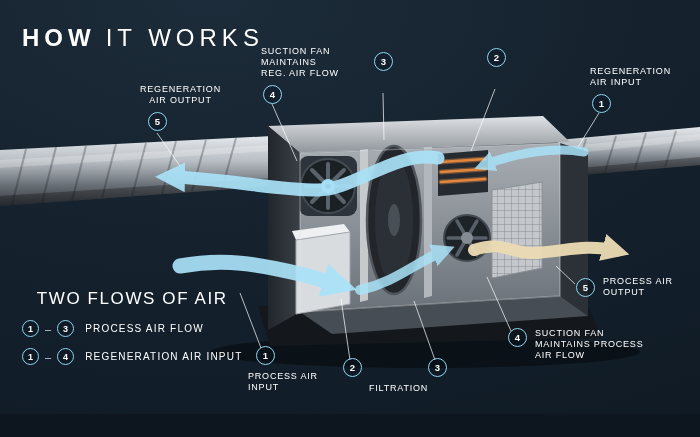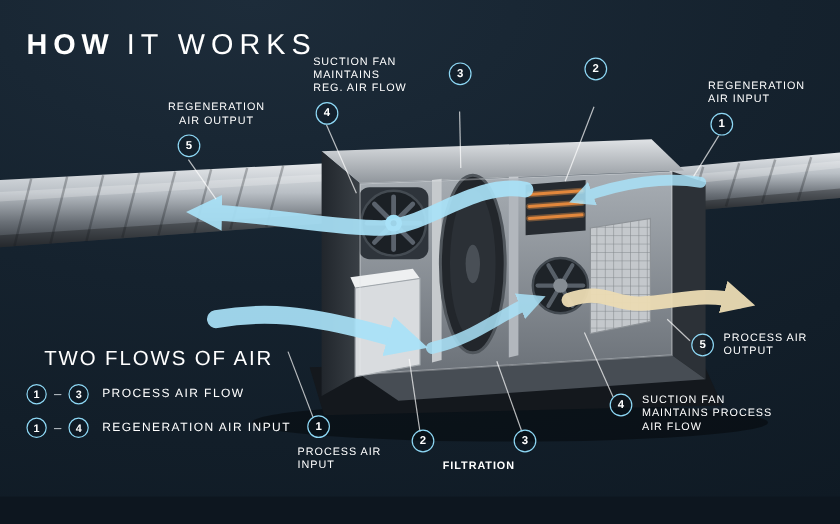--- a/index.html
+++ b/index.html
@@ -27,21 +27,21 @@
   .co-h--top { align-items:flex-start; }
 
   .c0 { left:140px; top:84px; } .c0 .co-label { text-align:center; } .c0 .num { margin-left:8px; }
   .c1 { left:261px; top:46px; } .c1 .num { margin-left:2px; }
   .c2 { left:372px; top:46px; } .c2 .num { margin-left:2px; }
   .c3 { left:487px; top:42px; }
   .c4 { left:590px; top:66px; } .c4 .num { margin-left:2px; }
   .c5 { left:576px; top:276px; }
   .c6 { left:508px; top:328px; }
   .c7 { left:428px; top:358px; }
-  .c8 { left:343px; top:358px; } .c8 .co-label { margin-left:26px;font-weight:bold; }
+  .c8 { left:343px; top:358px; } .c8 .co-label { margin-left:26px; }
   .c9 { left:248px; top:346px; } .c9 .num { margin-left:8px; }
 
   .legend { position:absolute; left:22px; top:289px; }
   .legend-title { font-size:17px; font-weight:400; letter-spacing:1.6px;text-align:center; }
   .legend-row { display:flex; align-items:center; gap:6px; margin-top:11px; }
   .legend .num { width:17px; height:17px; font-size:9px; margin:0; }
   .legend-dash { font-size:11px; color:#cfd6db; }
   .legend-label { font-size:10px; letter-spacing:1.2px; font-weight:500; margin-left:5px;text-align:right; }
 </style>
 </head>

